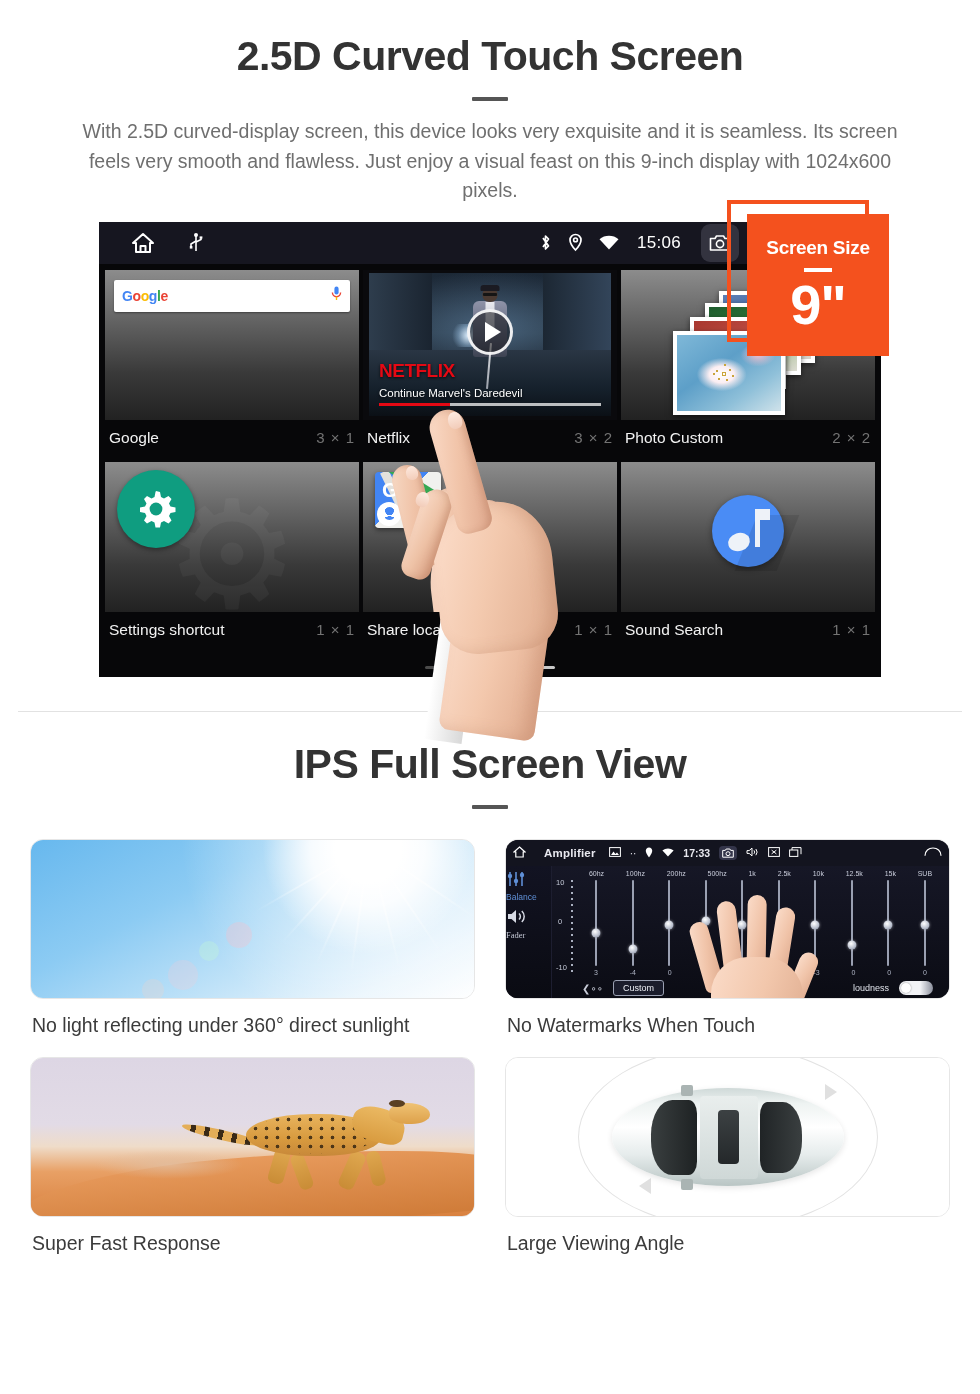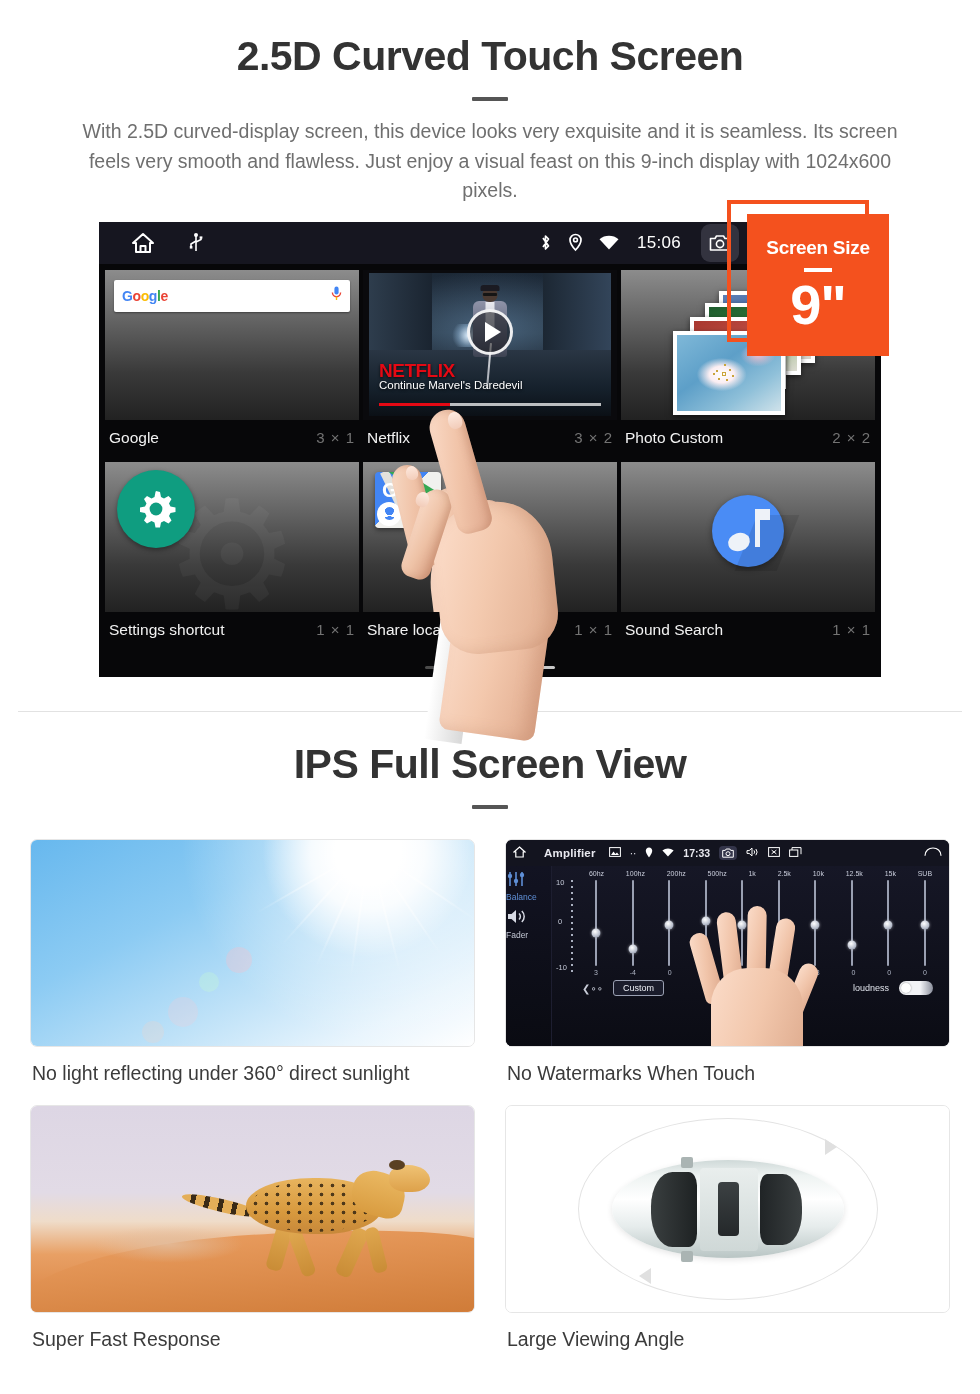--- a/index.html
+++ b/index.html
@@ -146,21 +146,21 @@
     border-left:16px solid #ffffff;
     border-top:10px solid transparent; border-bottom:10px solid transparent;
     margin-left:5px;
   }
   .nf-logo {
     position:absolute; left:10px; bottom:34px;
     color:#E50914; font-size:19px; font-weight:bold; letter-spacing:-0.5px;
     text-shadow: 0 1px 3px rgba(0,0,0,.8);
   }
   .nf-sub {
-    position:absolute; left:10px; bottom:25px; color:#ffffff;
+    position:absolute; left:10px; bottom:17px; color:#ffffff;
     font-size:11.5px; text-shadow:0 1px 3px rgba(0,0,0,.85);
   }
   .nf-bar { position:absolute; left:10px; right:10px; bottom:10px; height:3px;
     background: rgba(255,255,255,.72); }
   .nf-bar::before { content:""; position:absolute; left:0; top:0; bottom:0;
     width:32%; background:#E50914; }
 
   
   .pg { position:absolute; left:50%; top:50%; transform:translate(-50%,-50%); width:150px; height:108px;}
   .pg-card {
@@ -332,23 +332,23 @@
   
   .section2 { padding-top: 30px; }
   .grid2 {
     display: grid;
     grid-template-columns: 1fr 1fr;
     gap: 0px 30px;
     padding: 14px 30px 0 30px;
   }
   .cardcell { padding-bottom: 4px; }
   .cardbox {
-    width: 100%; height: 208px;
+    width: 100%; height: 160px;
     border: 1px solid #e6e6e6;
-    border-radius: 7px;
+    border-radius: 13px;
     overflow: hidden;
     background: #fff;
     position: relative;
   }
   .cardcap {
     font-size: 19.5px; color: #3b3b3b;
     padding: 15px 2px 16px 2px;
     line-height: 1.2;
   }
 
@@ -435,21 +435,21 @@
   .amp-time { font-size: 10.5px; font-weight:600; }
   .amp-camhl { background:#34354a; border-radius:4px; padding:2px 3px; display:flex; }
   .amp-body { flex:1; display:flex; background: linear-gradient(to bottom,#161726,#0b0c14); }
   .amp-side {
     width: 46px; padding-top: 5px;
     display:flex; flex-direction:column; align-items:flex-start; gap:1px;
     background: linear-gradient(to bottom,#121322,#0a0b12);
     border-right: 1px solid #1d1e30;
   }
   .amp-side-lbl { color:#5f8fd6; font-size:8.5px; margin-bottom:5px; }
-  .amp-side-lbl.dim { color:#c3c7d4; }
+  .amp-side-lbl.dim { color:#c3c7d4;font-family:Liberation Serif, serif; }
   .amp-eq-area { flex:1; position:relative; padding: 4px 6px 0 4px; }
   .freq-row { display:flex; justify-content:space-around; color:#c9cddb; font-size:7px; padding-left:22px; }
   .slider-row { display:flex; justify-content:space-around; padding-left:22px; height: 86px; margin-top:3px; }
   .slider { position:relative; width: 9px; }
   .slider-track { position:absolute; left:50%; transform:translateX(-50%);
     top:0; bottom:0; width:2px; background:#9aa0b2; border-radius:1px; }
   .slider-knob { position:absolute; left:50%; transform:translate(-50%,-50%);
     width:9px;height:9px;border-radius:50%;
     background: radial-gradient(circle at 40% 35%, #ffffff, #b9bfcd 58%, #6d7385);
     box-shadow: 0 0 3px rgba(255,255,255,.5); }

